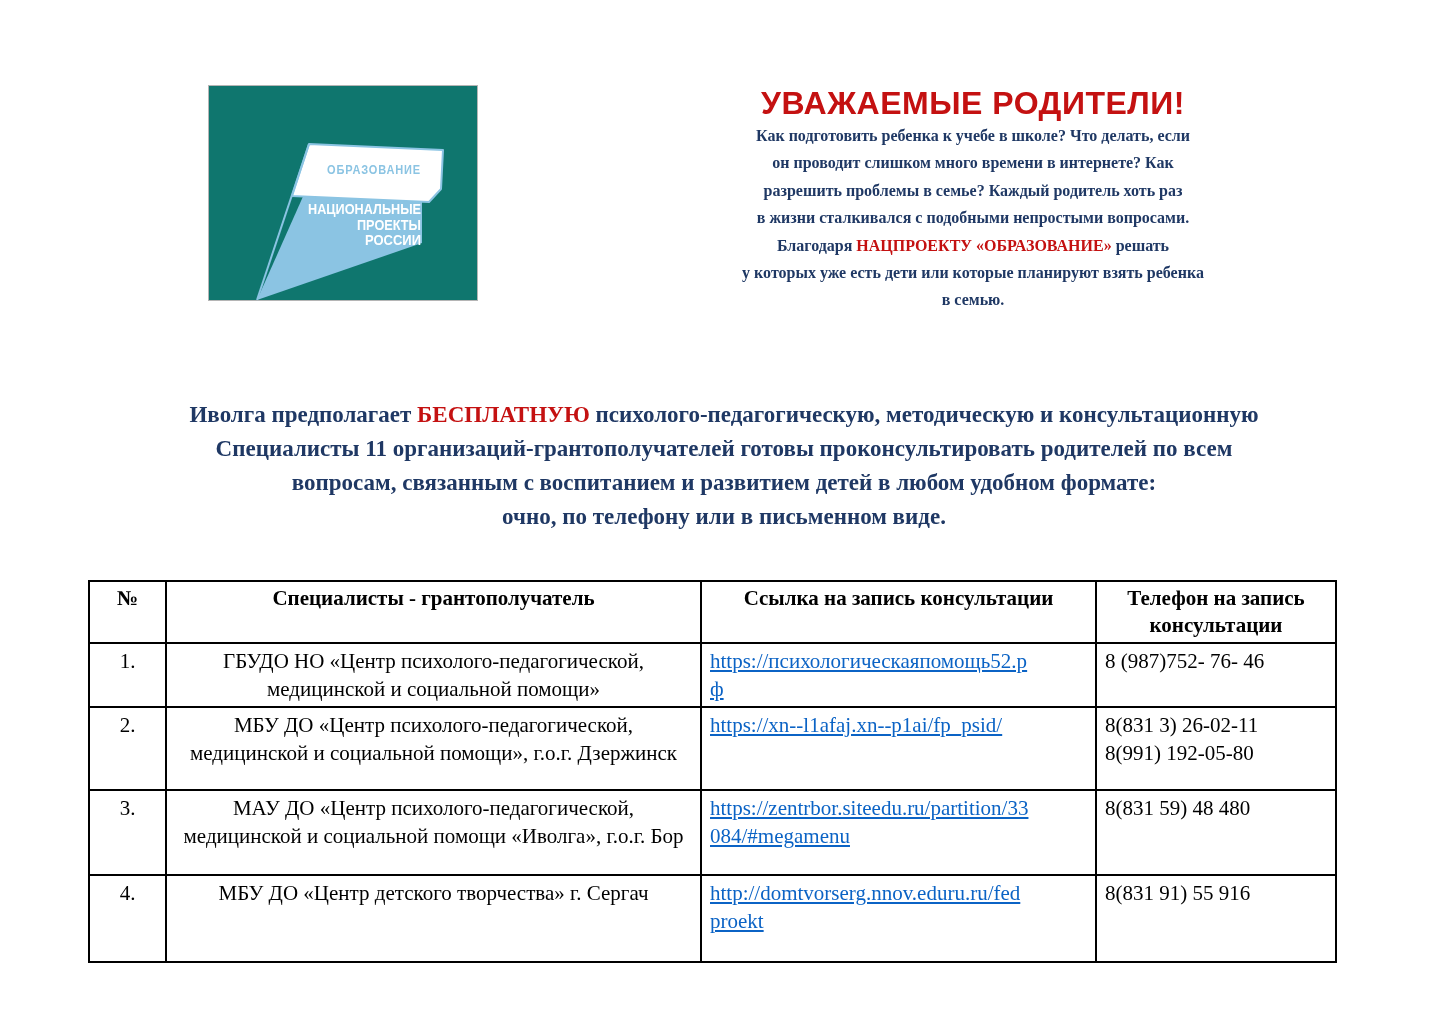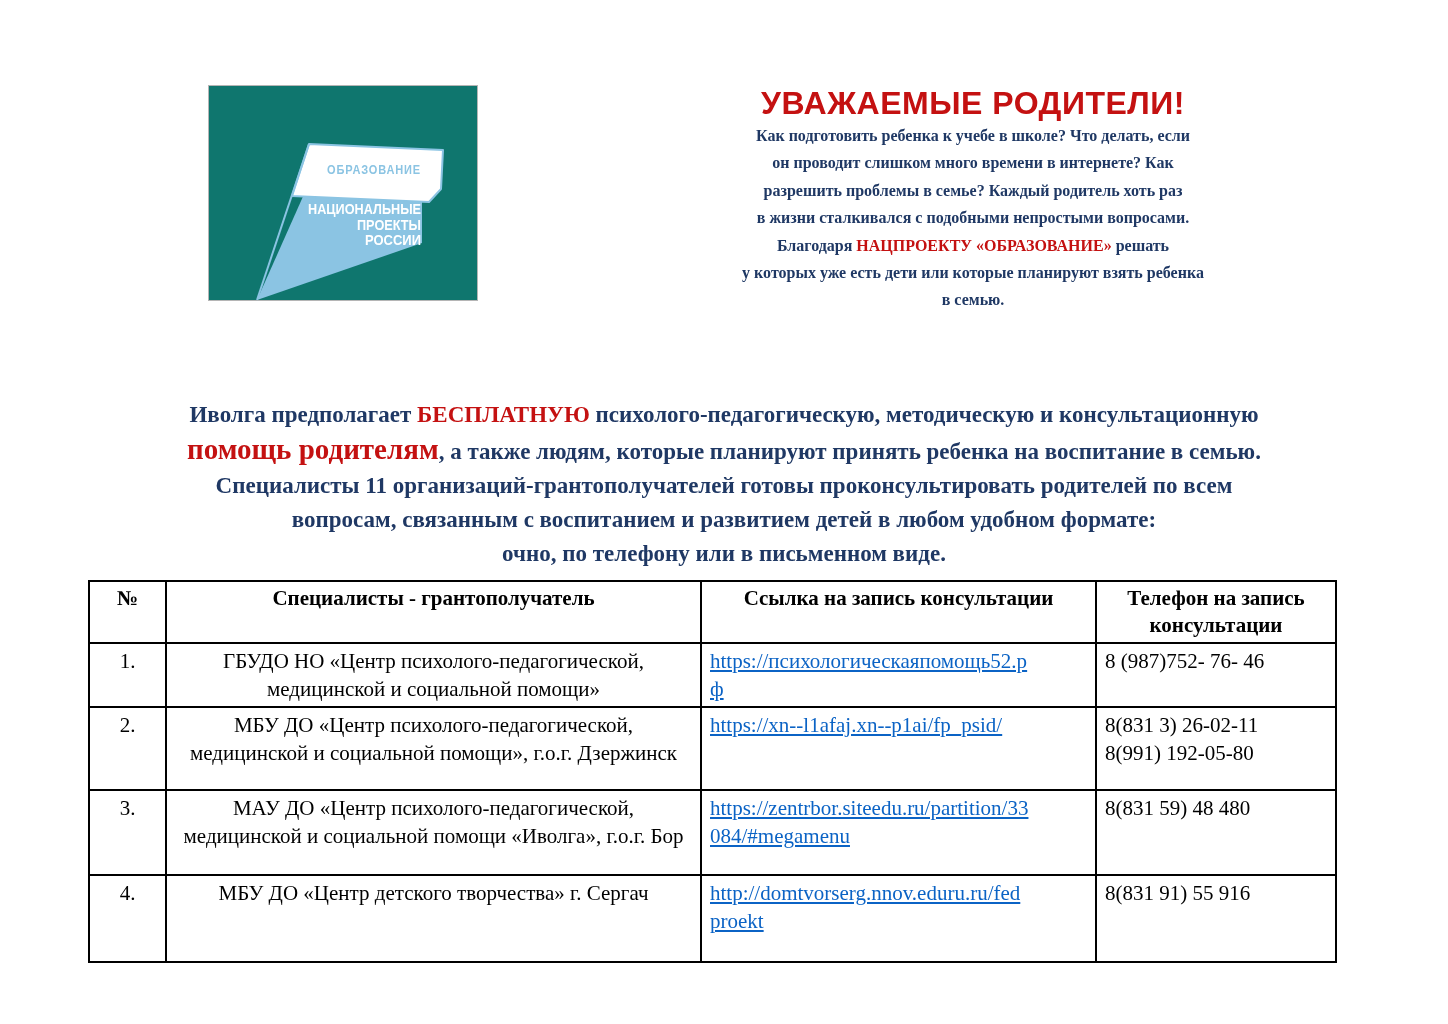--- a/index.html
+++ b/index.html
@@ -125,21 +125,20 @@
       <div class="rich-line"><span>разрешить проблемы в семье? Каждый родитель хоть раз</span></div>
       <div class="rich-line"><span>в жизни сталкивался с подобными непростыми вопросами.</span></div>
       <div class="rich-line"><span>Благодаря </span><span class="red">НАЦПРОЕКТУ «ОБРАЗОВАНИЕ»</span><span> решать</span></div>
       <div class="rich-line"><span>у которых уже есть дети или которые планируют взять ребенка</span></div>
       <div class="rich-line"><span>в семью.</span></div>
     </div>
 </div>
 
 <div class="mission">
     <div class="rich-line"><span>Иволга предполагает </span><span class="red">БЕСПЛАТНУЮ</span><span> психолого-педагогическую, методическую и консультационную</span></div>
-    <div class="rich-line"><span class="red-large">помощь родителям</span><span>, а также людям, которые планируют принять ребенка на воспитание в семью.</span></div>
     <div class="rich-line"><span>Специалисты 11 организаций-грантополучателей готовы проконсультировать родителей по всем</span></div>
     <div class="rich-line"><span>вопросам, связанным с воспитанием и развитием детей в любом удобном формате:</span></div>
     <div class="rich-line"><span>очно, по телефону или в письменном виде.</span></div>
   </div>
 
 <table class="consult">
   <colgroup>
     <col style="width:77px">
     <col style="width:535px">
     <col style="width:395px">

